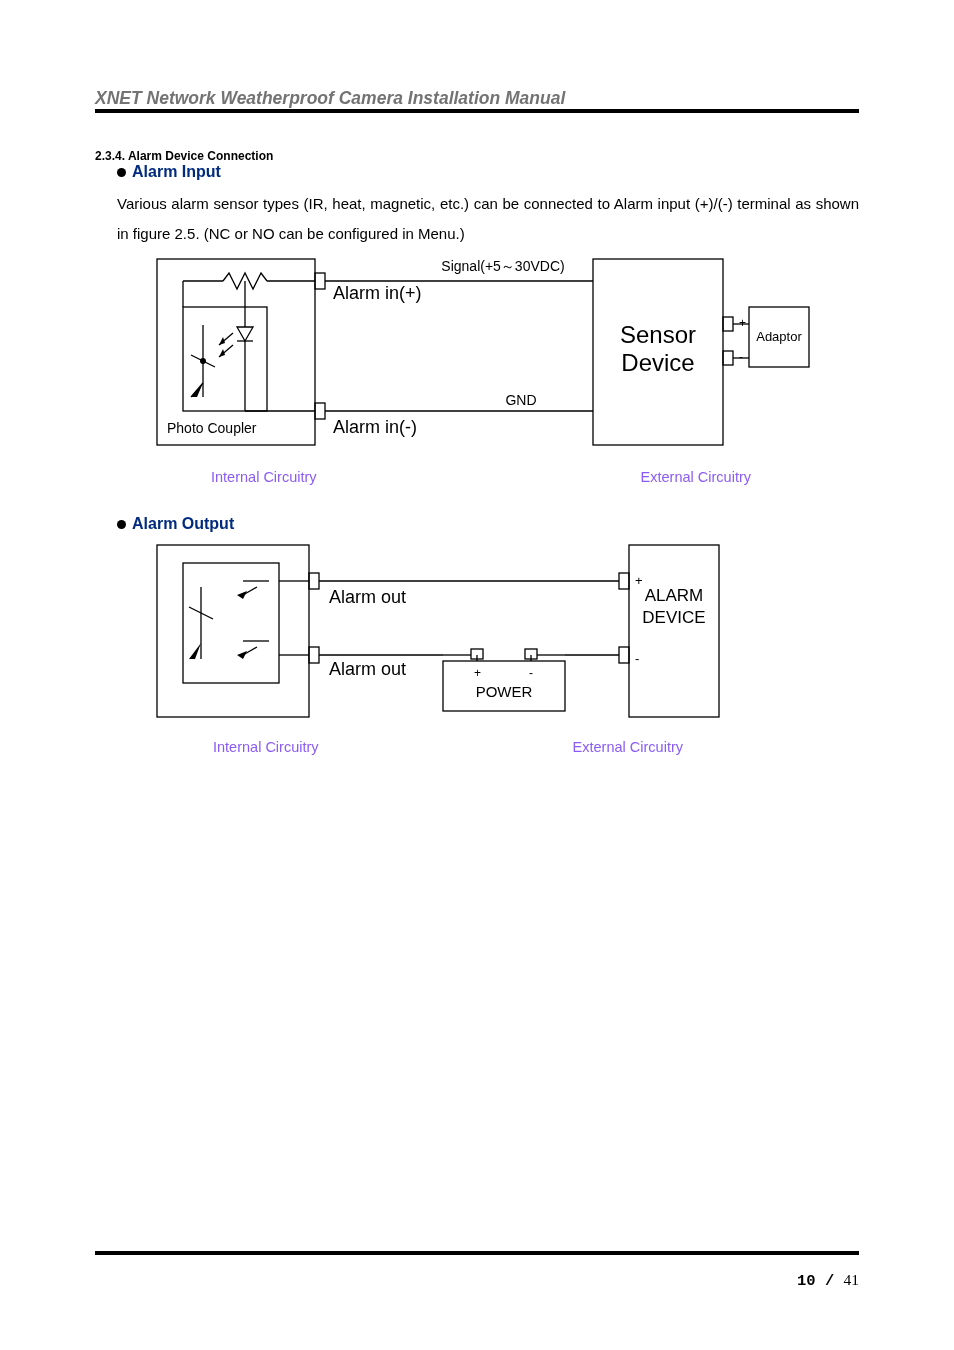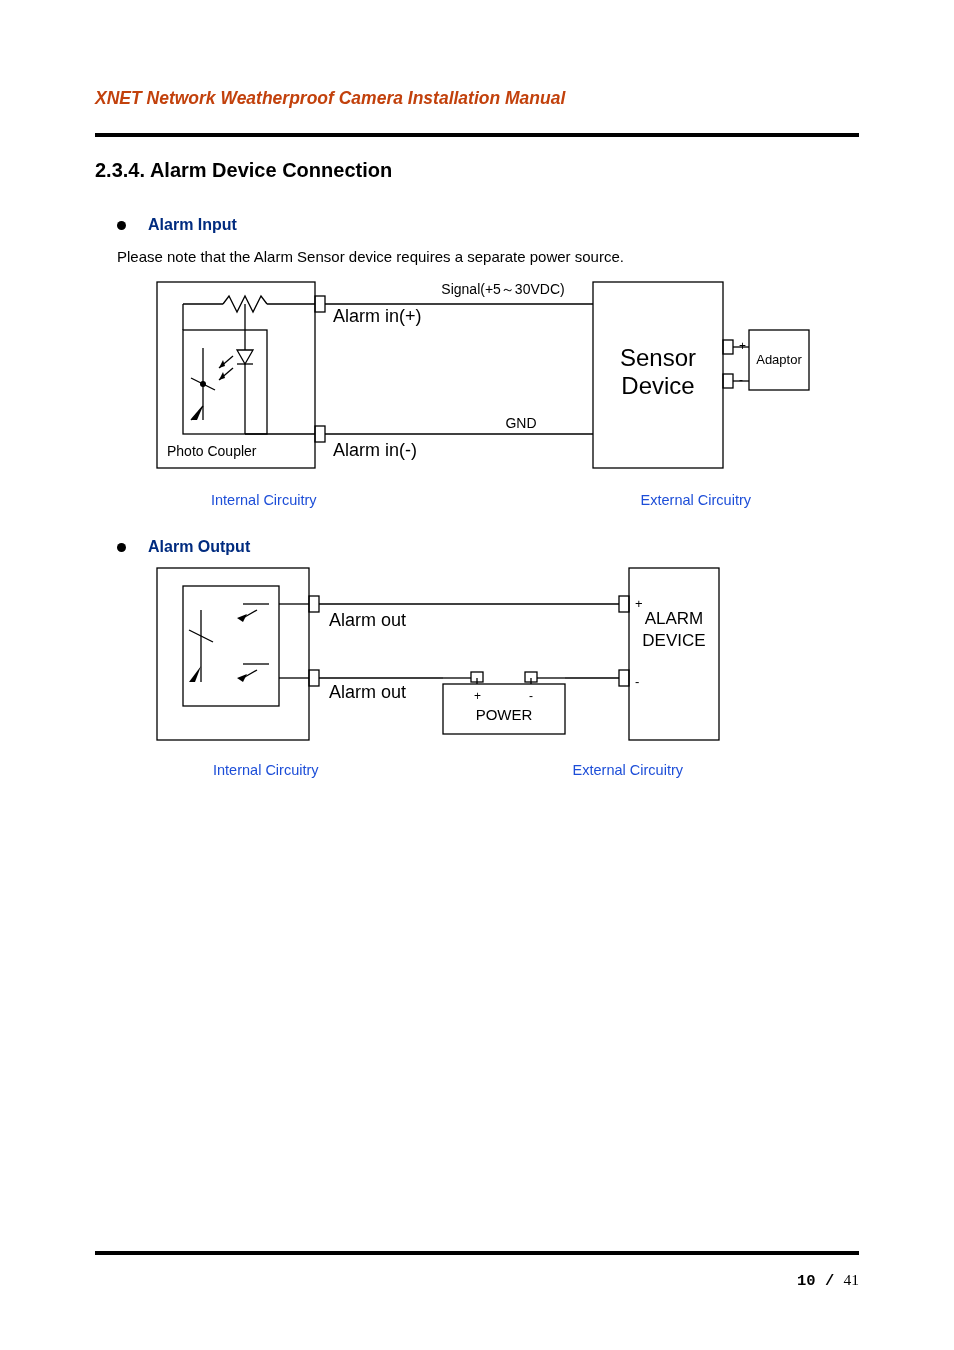--- a/index.html
+++ b/index.html
@@ -5,41 +5,40 @@
   * { box-sizing: border-box; margin: 0; padding: 0; }
   html, body { width: 954px; height: 1350px; background: #fff; font-family: Verdana, Tahoma, Arial, sans-serif; }
   .page {
     position: relative;
     width: 954px;
     height: 1350px;
     padding: 88px 95px 0 95px;
     background: #fff;
   }
   .doc-header {
-    color: #c2410c;
+    color: #737373;
     font-style: italic;
     font-weight: bold;
     font-size: 17.5px;
-    padding-bottom: 24px;
+    padding-bottom: 0;
     border-bottom: 4px solid #000;
-    margin-bottom: 22px;
+    margin-bottom: 36px;
   }
   .sec-title {
     font-weight: bold;
-    font-size: 20px;
+    font-size: 12px;
     color: #000;
-    margin-bottom: 34px;
   }
   .content {
     padding-left: 22px;
   }
   .bullet-line {
     display: flex;
     align-items: center;
-    gap: 22px;
+    gap: 6px;
     margin-bottom: 8px;
   }
   .bullet-dot {
     width: 9px; height: 9px; border-radius: 50%; background: #000;
     flex: 0 0 9px;
   }
   .bullet-label {
     color: #002b7f;
     font-weight: bold;
     font-size: 16px;
@@ -52,21 +51,21 @@
     margin-bottom: 4px;
   }
   .diagram-box {
     margin: 6px 0 8px 36px;
     width: 662px;
   }
   .diagram-caption {
     display: flex;
     justify-content: space-between;
     font-size: 14.5px;
-    color: #1d4ed8;
+    color: #8b5cf6;
     margin: 6px 0 30px 36px;
   }
   .cap1 .left  { margin-left: 58px; }
   .cap1 .right { margin-right: 108px; }
   .cap2 { width: 570px; }
   .cap2 .left  { margin-left: 60px; }
   .cap2 .right { margin-right: 40px; }
   .footer {
     position: absolute;
     left: 95px; right: 95px;
@@ -92,21 +91,21 @@
     <span>2.3.4.</span>
     <span>Alarm Device Connection</span>
   </div>
 
   <div class="content">
 
     <div class="bullet-line">
       <span class="bullet-dot"></span>
       <span class="bullet-label">Alarm Input</span>
     </div>
-    <div class="para">Please note that the Alarm Sensor device requires a separate power source.</div>
+    <div class="para">Various alarm sensor types (IR, heat, magnetic, etc.) can be connected to Alarm input (+)/(-) terminal as shown in figure 2.5. (NC or NO can be configured in Menu.)</div>
 
     <div class="diagram-box">
       <svg viewBox="0 0 662 206" width="662" height="206">
         <g fill="none" stroke="#000" stroke-width="1.3">
 
           <rect x="4" y="4" width="158" height="186"></rect>
 
           <line x1="30" y1="26" x2="70" y2="26"></line>
           <path d="M70 26 L76 18 L84 34 L92 18 L100 34 L108 18 L114 26"></path>
           <line x1="114" y1="26" x2="162" y2="26"></line>

